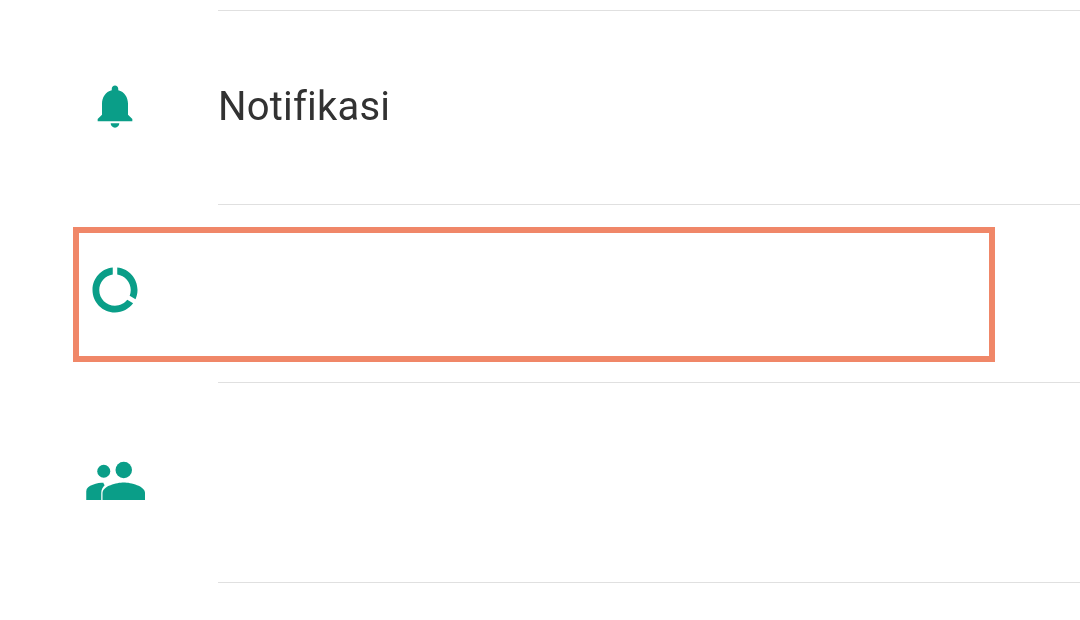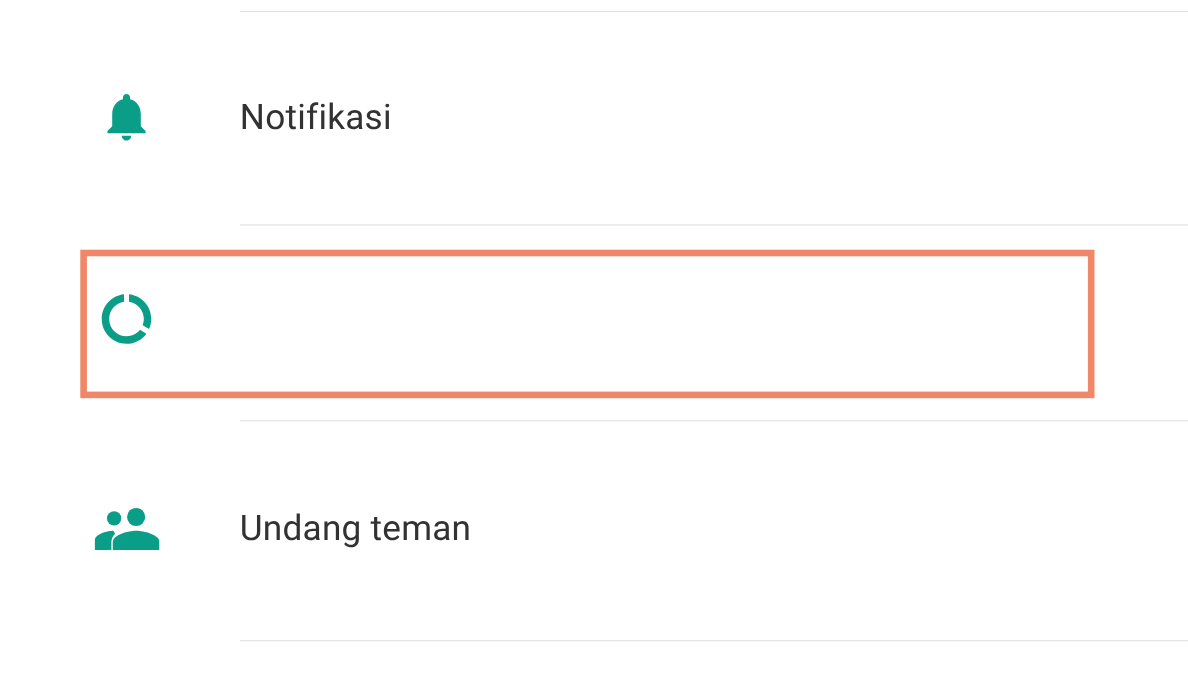--- a/index.html
+++ b/index.html
@@ -65,21 +65,21 @@
       right: 0;
     }
     .icon-wrap {
       width: 70px;
       display: flex;
       align-items: center;
       justify-content: center;
       margin-right: 68px;
     }
     .menu-label {
-      font-size: 32px;
+      font-size: 40px;
       color: #323232;
       font-weight: 400;
       letter-spacing: 0.2px;
     }
     .highlight-box {
       position: absolute;
       top: 227px;
       left: 73px;
       width: 922px;
       height: 135px;
@@ -121,20 +121,19 @@
 
   <div class="menu-item item-invite">
     <span class="icon-wrap">
       <svg width="60" height="46" viewBox="0 0 24 16">
         <circle fill="#0a9e88" cx="15.5" cy="4" r="3.3"></circle>
         <circle fill="#0a9e88" cx="7.5" cy="4.5" r="2.6"></circle>
         <path fill="#0a9e88" d="M15.5 9c-2.8 0-8.5 1.4-8.5 4.2V16h17v-2.8c0-2.8-5.7-4.2-8.5-4.2z"></path>
         <path fill="#0a9e88" d="M7.5 9c-2.3 0-7 1.15-7 3.45V16h6v-2.8c0-1.2.5-2.25 1.35-3.1C7.4 9.05 7 9 7.5 9z"></path>
       </svg>
     </span>
-    <span class="menu-label">Undang teman</span>
   </div>
 
   <div class="divider divider-bottom"></div>
 
 </div>
 
 <div class="highlight-box"></div>
 
 </body></html>

